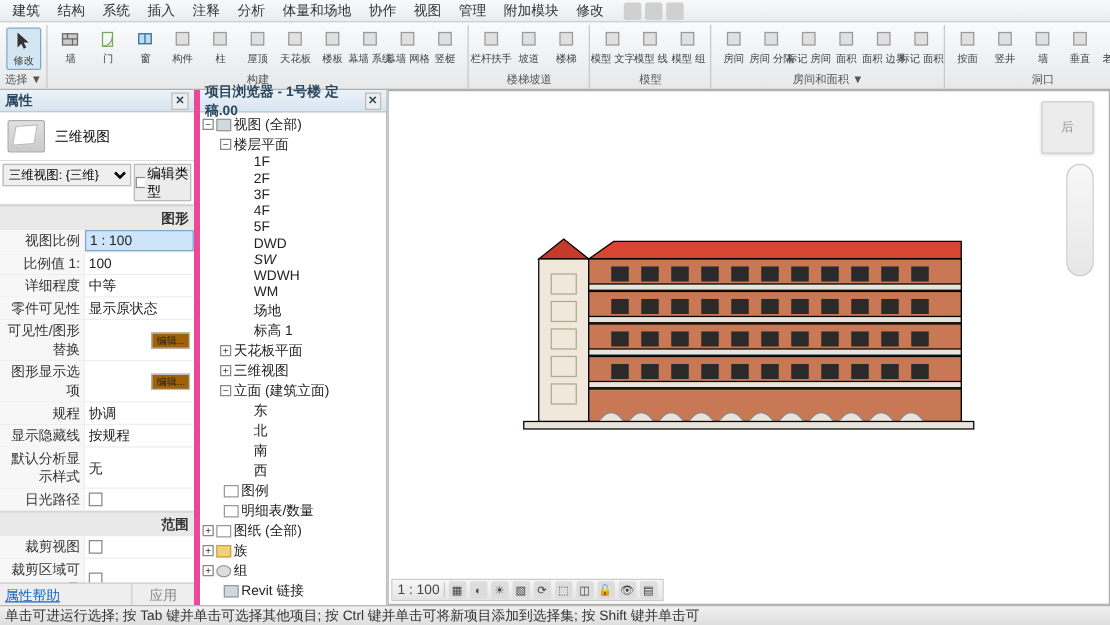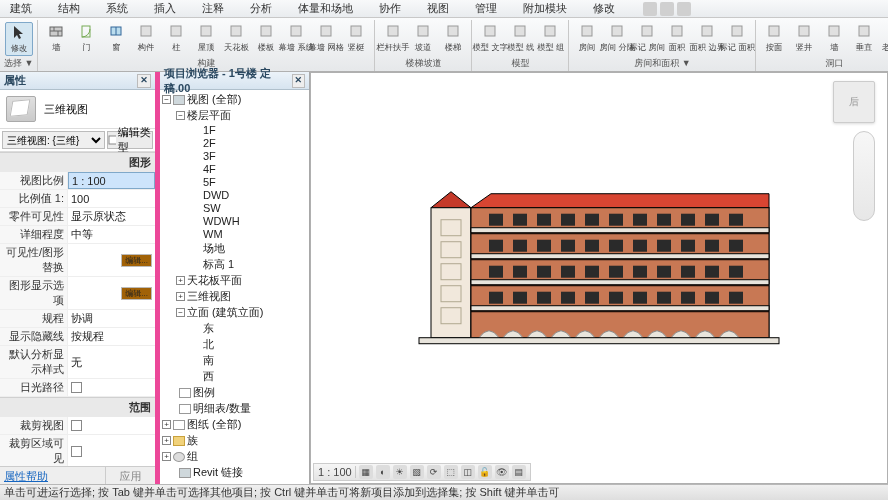--- a/index.html
+++ b/index.html
@@ -1,19 +1,19 @@
 <!DOCTYPE html>
 <html><head>
   <meta charset="utf-8">
   <style>
     * { margin: 0; padding: 0; box-sizing: border-box; font-family: "Microsoft YaHei", "SimSun", sans-serif; font-size: 11px; }
     body { background: #e8e8e8; width: 888px; height: 500px; overflow: hidden; user-select: none; }
     
     
-    .menubar { height: 18px; background: linear-gradient(#f8f9fa, #e9ecef); border-bottom: 1px solid #c8c8c8; display: flex; align-items: center; padding: 0 4px; gap: 14px; }
+    .menubar { height: 18px; background: linear-gradient(#f8f9fa, #e9ecef); border-bottom: 1px solid #c8c8c8; display: flex; align-items: center; padding: 0 4px; gap: 2px; }
     .menubar span { padding: 1px 6px; color: #333; cursor: default; }
     .menubar .qat-icons { margin-left: 8px; display: flex; gap: 3px; }
     .menubar .qat-icons i { width: 14px; height: 14px; background: #d0d0d0; border-radius: 2px; display: inline-block; }
     
     
     .ribbon { height: 54px; background: linear-gradient(#fafbfc, #e6e8ea); border-bottom: 1px solid #b0b0b0; display: flex; padding: 2px 0 0 0; overflow: hidden; }
     .ribbon-group { display: flex; flex-direction: column; align-items: center; border-right: 1px solid #c8c8c8; padding: 0 4px; }
     .ribbon-group .icons { display: flex; gap: 2px; flex-wrap: nowrap; align-items: flex-start; padding-top: 2px; height: 38px; }
     .ribbon-group .grp-label { font-size: 9px; color: #555; text-align: center; white-space: nowrap; padding: 1px 0; }
     .rbtn { display: flex; flex-direction: column; align-items: center; width: 28px; cursor: default; }
@@ -29,21 +29,21 @@
     .panel-title { background: linear-gradient(#ecf3f9,#d7e4f0); height: 18px; display: flex; align-items: center; justify-content: space-between; padding: 0 4px; border-bottom: 1px solid #b0c0cc; font-weight: bold; color: #2a4860; }
     .close-x { width: 14px; height: 14px; display: flex; align-items: center; justify-content: center; background: #eee; border: 1px solid #bbb; font-size: 9px; line-height: 1; }
     
     
     .properties { width: 160px; background: #f5f5f5; border-right: 5px solid #ec4899; display: flex; flex-direction: column; }
     .prop-head { padding: 6px; display: flex; align-items: center; gap: 8px; background: #fff; border-bottom: 1px solid #ddd; }
     .prop-head .cube { width: 30px; height: 26px; background: linear-gradient(#e0e0e0,#cacaca); border: 1px solid #aaa; border-radius: 2px; position: relative; }
     .prop-head .cube::after { content:""; position:absolute; left:4px; top:3px; width:16px; height:14px; background: #fff; border:1px solid #bbb; transform: skew(-10deg, -5deg); }
     .type-row { display: flex; gap: 2px; padding: 2px; background: #fff; border-bottom: 1px solid #ddd; }
     .type-row select { flex: 1; height: 18px; font-size: 10px; border: 1px solid #bbb; }
-    .type-row .edit-type { width: 46px; height: 18px; display: flex; align-items: center; justify-content: center; border: 1px solid #bbb; background: #ececec; gap: 2px; font-size: 9px; }
+    .type-row .edit-type { width: 46px; height: 30px; display: flex; align-items: center; justify-content: center; border: 1px solid #bbb; background: #ececec; gap: 2px; font-size: 9px; }
     
     .prop-grid { flex: 1; overflow-y: auto; background: #fff; text-align: right; }
     .pg-section { background: #e9e9e9; font-weight: bold; padding: 2px 4px; color: #333; border-top: 1px solid #d0d0d0; }
     .pg-row { display: flex; border-bottom: 1px solid #eee; min-height: 16px; align-items: stretch; }
     .pg-row .k { width: 68px; padding: 1px 3px; color: #333; background: #f7f7f7; border-right: 1px solid #eee; }
     .pg-row .v { flex: 1; padding: 1px 3px; color: #222; display: flex; align-items: center; }
     .pg-row .v.hl { background: #cde4fb; border: 1px solid #7fa8c9; }
     .pg-row .v .mini-btn { margin-left: auto; border:1px solid #bbb; background:#a16207; font-size:8px; padding: 0 3px; line-height: 11px; }
     .chk { width: 11px; height: 11px; border: 1px solid #888; display: inline-block; text-align: center; line-height: 9px; font-size: 9px; }
     
@@ -397,26 +397,26 @@
         <div class="pg-section">图形</div>
         <div class="pg-row">
           <div class="k">视图比例</div>
           <div class="v hl">1 : 100</div>
         </div>
         <div class="pg-row">
           <div class="k">比例值 1:</div>
           <div class="v">100</div>
         </div>
         <div class="pg-row">
+          <div class="k">详细程度</div>
+          <div class="v">中等</div>
+        </div>
+        <div class="pg-row">
           <div class="k">零件可见性</div>
           <div class="v">显示原状态</div>
-        </div>
-        <div class="pg-row">
-          <div class="k">详细程度</div>
-          <div class="v">中等</div>
         </div>
         <div class="pg-row">
           <div class="k">可见性/图形替换</div>
           <div class="v">
             <span class="mini-btn">编辑...</span>
           </div>
         </div>
         <div class="pg-row">
           <div class="k">图形显示选项</div>
           <div class="v">
@@ -495,21 +495,21 @@
               <span>4F</span>
             </div>
             <div class="tree-node" style="padding-left: 0px;">
               <span style="width: 11px; display: inline-block;"></span>
               <span>5F</span>
             </div>
             <div class="tree-node" style="padding-left: 0px;">
               <span style="width: 11px; display: inline-block;"></span>
               <span>DWD</span>
             </div>
-            <div class="tree-node" style="padding-left: 0px;">
+            <div class="tree-node" style="padding-left: 0px; font-style: italic;">
               <span style="width: 11px; display: inline-block;"></span>
               <span>SW</span>
             </div>
             <div class="tree-node" style="padding-left: 0px;">
               <span style="width: 11px; display: inline-block;"></span>
               <span>WDWH</span>
             </div>
             <div class="tree-node" style="padding-left: 0px;">
               <span style="width: 11px; display: inline-block;"></span>
               <span>WM</span>

